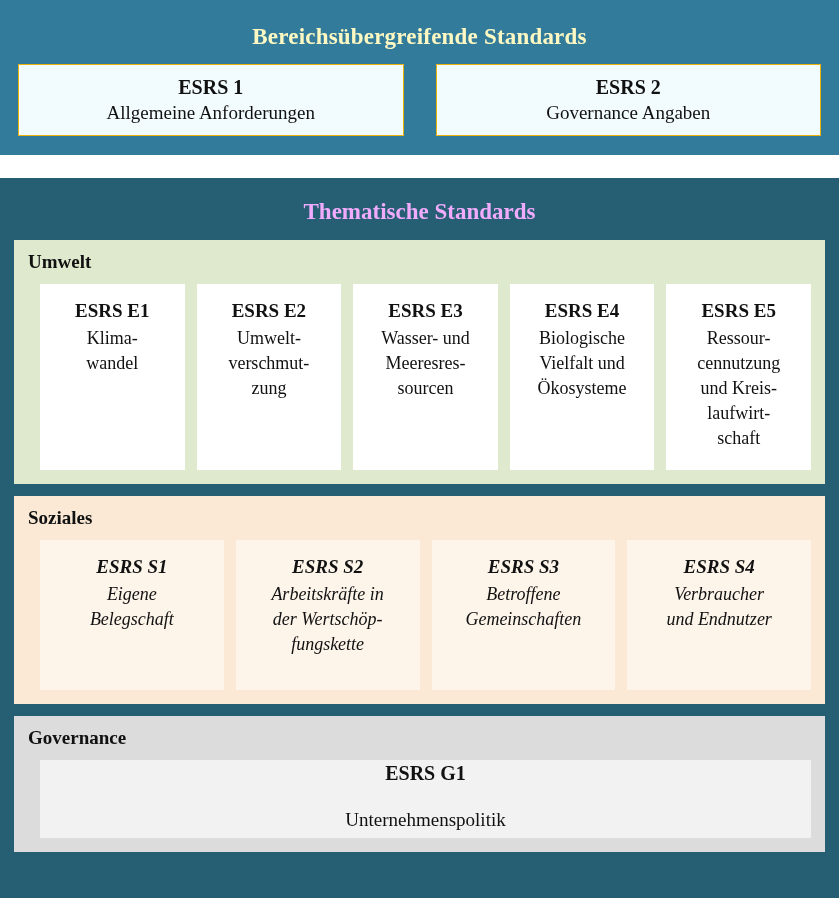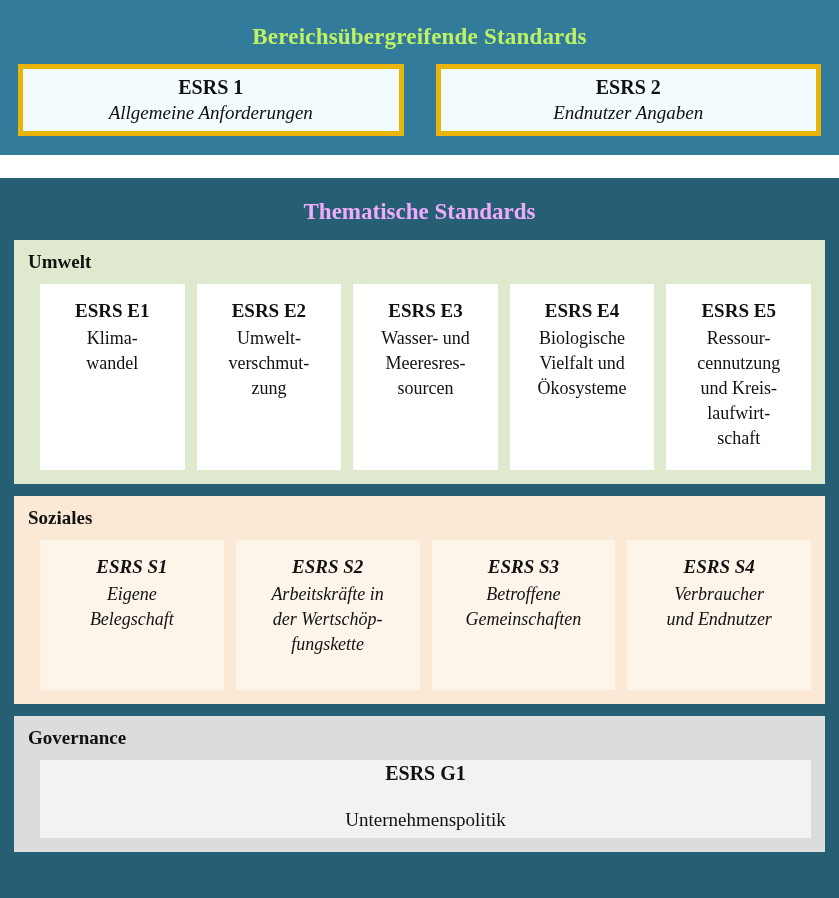--- a/index.html
+++ b/index.html
@@ -28,54 +28,53 @@
     left: 0;
     top: 0;
     width: 839px;
     height: 155px;
     background: #337b9b;
     box-sizing: border-box;
     padding: 10px 18px 16px 18px;
   }
   .cross-title {
     text-align: center;
-    color: #bef264;
+    color: #fef9c3;
     font-weight: bold;
     font-size: 23px;
     line-height: 30px;
     letter-spacing: 0.2px;
     padding-top: 12px;
     padding-bottom: 12px;
   }
   .cross-cards {
     display: flex;
     gap: 32px;
     justify-content: space-between;
   }
   .cross-card {
     flex: 1 1 0;
     background: #f2fbfd;
-    border: 5px solid #eab308;
+    border: 1px solid #eab308;
     height: 72px;
     box-sizing: border-box;
     display: flex;
     flex-direction: column;
     align-items: center;
     justify-content: center;
     padding: 4px 6px;
   }
   .cross-card .code {
     font-weight: bold;
     font-size: 20px;
     line-height: 26px;
   }
   .cross-card .name {
     font-size: 19px;
     line-height: 26px;
-    font-style: italic;
   }
 
   
   .thematic-block {
     position: absolute;
     left: 0;
     top: 178px;
     width: 839px;
     height: 720px;
     background: #265f73;
@@ -179,21 +178,21 @@
     <div class="cross-title">Bereichsübergreifende Standards</div>
     <div class="cross-cards">
 
       <div class="cross-card">
         <div class="code">ESRS 1</div>
         <div class="name">Allgemeine Anforderungen</div>
       </div>
 
       <div class="cross-card">
         <div class="code">ESRS 2</div>
-        <div class="name">Endnutzer Angaben</div>
+        <div class="name">Governance Angaben</div>
       </div>
 
     </div>
   </div>
 
   <div class="thematic-block">
     <div class="thematic-title">Thematische Standards</div>
 
     <div class="group group-umwelt">
       <div class="group-label">Umwelt</div>

